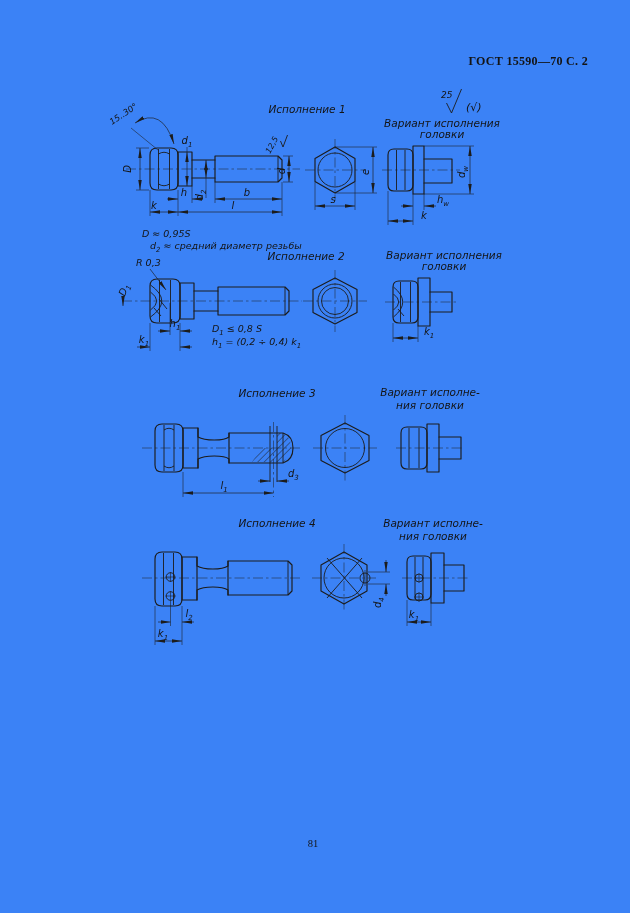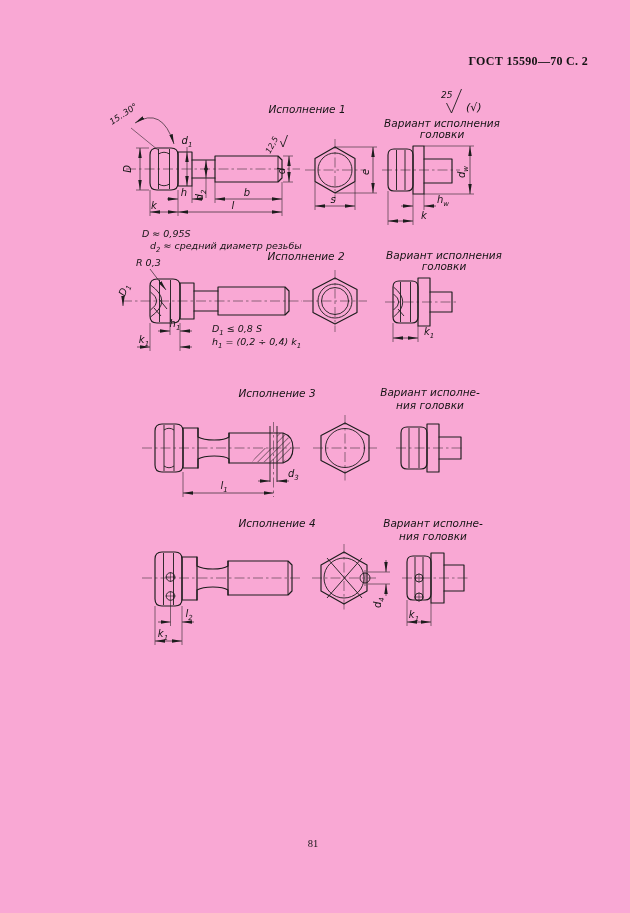--- a/index.html
+++ b/index.html
@@ -1,16 +1,16 @@
 <!DOCTYPE html>
 <html><head>
 <meta charset="utf-8">
 <style>
   html,body{margin:0;padding:0;background:#ffffff;}
-  .page{position:relative;width:630px;height:913px;background:#f9a8d4;margin:0 auto;overflow:hidden;}
+  .page{position:relative;width:630px;height:913px;background:#3b82f6;margin:0 auto;overflow:hidden;}
   svg{position:absolute;left:0;top:0;}
   .obj{fill:none;stroke:#1c1c1c;stroke-width:1.15;stroke-linejoin:round;stroke-linecap:round;}
   .obj2{fill:none;stroke:#1c1c1c;stroke-width:0.9;stroke-linejoin:round;}
   .thin{fill:none;stroke:#1c1c1c;stroke-width:0.55;}
   .dim{fill:none;stroke:#1c1c1c;stroke-width:0.65;}
   .cl{fill:none;stroke:#1c1c1c;stroke-width:0.5;stroke-dasharray:10 3 2.5 3;}
   .hat{fill:url(#hatch);stroke:none;}
   text{fill:#141414;}
   .lbl{font:italic 10px "DejaVu Sans",sans-serif;}
   .lbl8{font:italic 8px "DejaVu Sans",sans-serif;}

